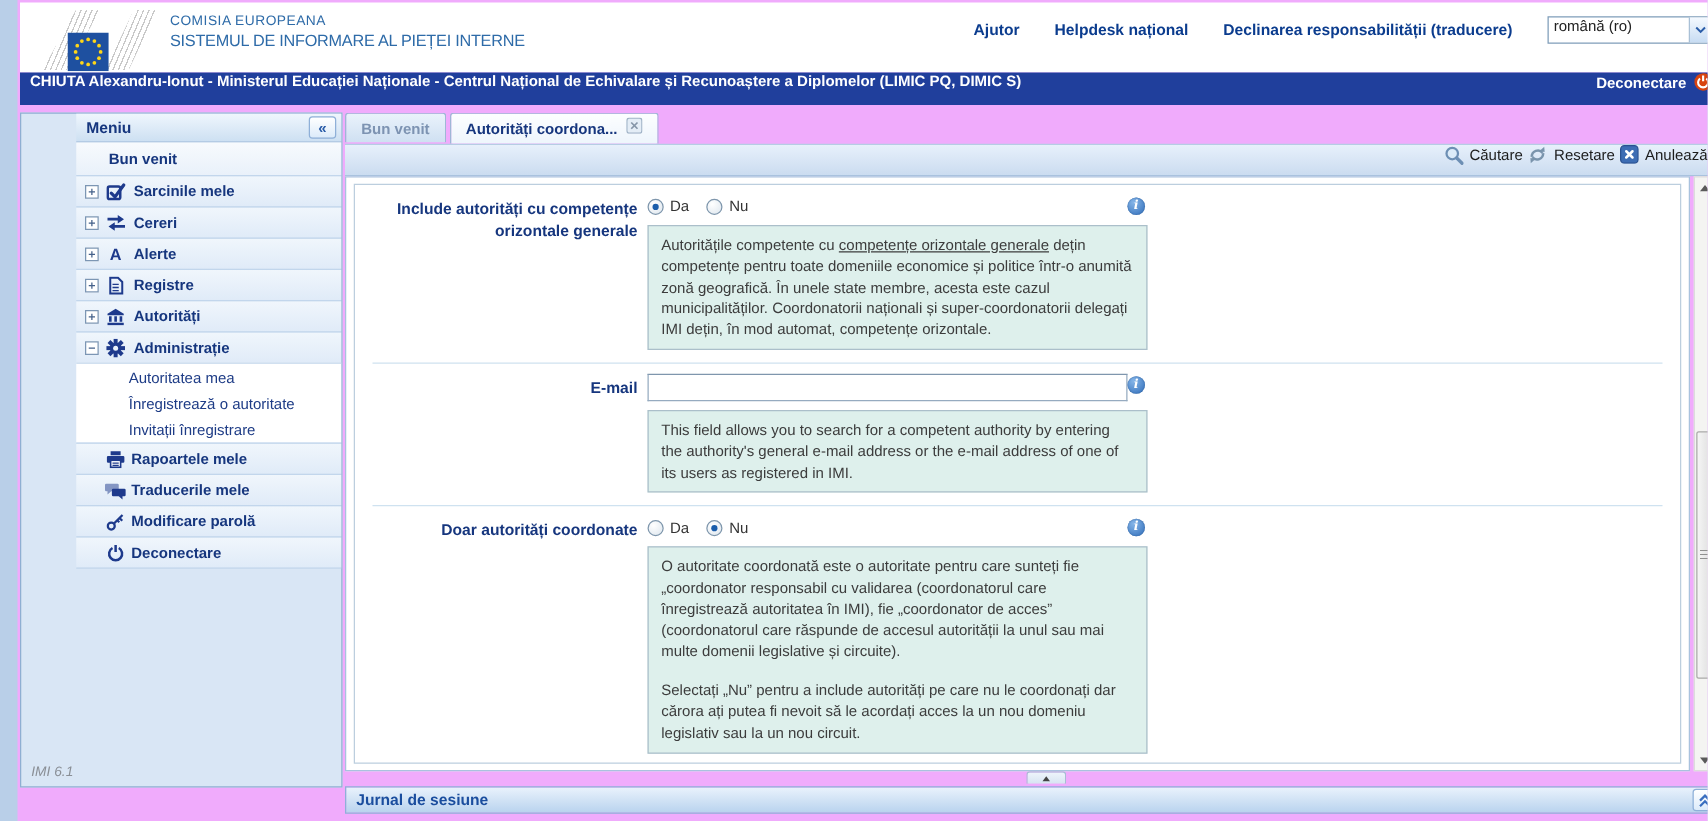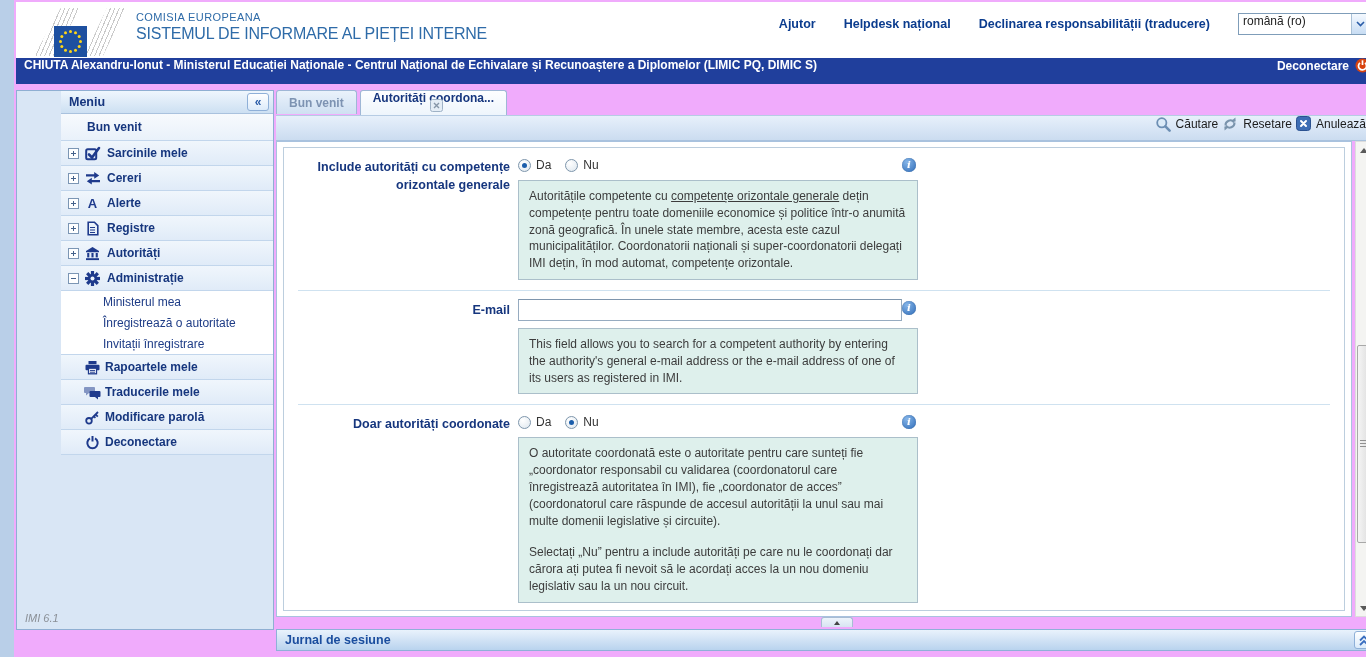--- a/index.html
+++ b/index.html
@@ -8,21 +8,21 @@
 
   
   .top-header{position:absolute;left:2px;top:2px;right:2px;height:56px;background:#fff;}
   .ec-logo{position:absolute;left:8px;top:2px;width:102px;height:54px;background:#fff;overflow:hidden;}
   .swoosh{position:absolute;top:4px;bottom:2px;background:repeating-linear-gradient(113deg,#c9c9c9 0 1px,#ffffff 1px 4px);}
   .swoosh.s1{left:10px;width:46px;clip-path:polygon(58% 0,100% 0,42% 100%,0 100%);}
   .swoosh.s2{left:60px;width:42px;clip-path:polygon(55% 0,100% 0,45% 100%,0 100%);}
   .eu-flag{position:absolute;left:30px;top:22px;}
   .title-block{position:absolute;left:120px;top:9px;}
   .org-name{font-size:11px;color:#2e6ba8;letter-spacing:0.4px;}
-  .app-name{font-size:16px;color:#2e6ba8;margin-top:2px;letter-spacing:-0.2px;}
+  .app-name{font-size:13px;color:#2e6ba8;margin-top:2px;letter-spacing:-0.2px;}
   .header-links{position:absolute;right:8px;top:0;height:44px;display:flex;align-items:center;gap:28px;}
   .hlink{font-size:12.5px;font-weight:bold;color:#0b3c8e;text-decoration:none;cursor:pointer;}
   .lang-select{width:130px;height:20px;border:1px solid #7f9db9;background:#fff;display:flex;align-items:flex-start;cursor:pointer;}
   .lang-text{flex:1;font-size:12px;color:#222;padding:0 4px;white-space:nowrap;overflow:hidden;}
   .select-btn{width:17px;height:100%;background:linear-gradient(#f4f9ff,#c7dcf3);border-left:1px solid #a9c0d6;display:flex;align-items:center;justify-content:center;}
 
   
   .user-bar{position:absolute;left:2px;top:58px;right:2px;height:26px;background:#203f9c;display:flex;align-items:flex-start;color:#fff;}
   .user-context{font-size:12px;font-weight:bold;padding-left:8px;white-space:nowrap;}
   .logout-area{margin-left:auto;display:flex;align-items:center;gap:6px;padding-right:8px;cursor:pointer;}
@@ -52,21 +52,21 @@
   .tool-row .menu-label{margin-left:4px;}
   .sb-rest{border-top:1px solid #c2d6ec;}
   .sb-version{position:absolute;left:8px;bottom:5px;font-size:11px;font-style:italic;color:#8a8f96;}
 
   
   .main{position:absolute;left:262px;top:90px;width:1102px;height:539px;}
   .tabs{position:absolute;left:0;top:0;height:25px;display:flex;gap:3px;}
   .tab{height:24px;box-sizing:border-box;border:1px solid #9fb7d6;border-bottom:none;border-radius:3px 3px 0 0;display:flex;align-items:center;padding:0 12px;cursor:pointer;}
   .tab.inactive{background:linear-gradient(#eaf2fb,#cfe0f2);}
   .tab.inactive .tab-label{color:#7d93b2;font-size:12px;font-weight:bold;}
-  .tab.active{height:25px;background:linear-gradient(#fdfeff,#eef5fc);flex-direction:column;}
+  .tab.active{height:25px;background:linear-gradient(#fdfeff,#eef5fc);}
   .tab.active .tab-label{color:#16367e;font-size:12px;font-weight:bold;}
   .tab-close{margin-left:7px;margin-top:-6px;display:flex;cursor:pointer;}
   .toolbar{position:absolute;left:0;top:25px;right:0;height:26px;box-sizing:border-box;background:linear-gradient(#e7f0fb,#cbdcf0);border-top:1px solid #b6cce4;border-bottom:1px solid #a9c2de;display:flex;align-items:flex-start;justify-content:flex-end;gap:4px;padding-right:12px;}
   .tb-item{display:flex;align-items:center;gap:5px;cursor:pointer;}
   .tb-label{font-size:12px;color:#1c1c1c;}
 
   .content-outer{position:absolute;left:0;top:51px;width:1076px;height:476px;box-sizing:border-box;background:#fff;border:1px solid #a9c2de;}
   .form-box{position:absolute;left:6px;top:5px;right:6px;bottom:5px;border:1px solid #bccede;overflow:hidden;}
   .form-row{position:relative;display:flex;padding:8px 0 10px 4px;}
   .flabel{width:222px;text-align:right;font-weight:bold;color:#16367e;font-size:12.5px;line-height:1.45;padding-top:2px;flex:none;}
@@ -247,21 +247,21 @@
               <circle r="4.6"></circle>
             </g>
             <circle r="2" fill="#eaf2fb"></circle>
           </svg>
       </span>
       <span class="menu-label">Administrație</span>
     </div>
 
     <div class="sub-block">
       <div class="sub-row">
-        <span>Ministerul mea</span>
+        <span>Autoritatea mea</span>
       </div>
       <div class="sub-row">
         <span>Înregistrează o autoritate</span>
       </div>
       <div class="sub-row">
         <span>Invitații înregistrare</span>
       </div>
     </div>
 
     <div class="tool-row">

